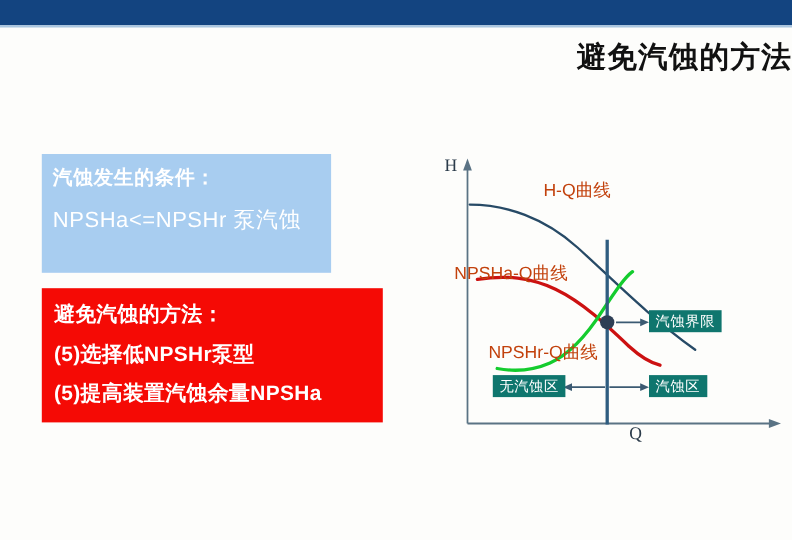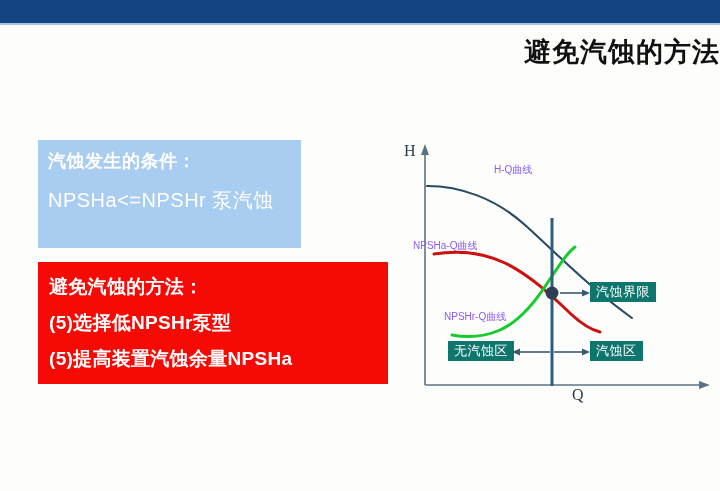--- a/index.html
+++ b/index.html
@@ -71,21 +71,21 @@
     font-weight: normal;
     line-height: 24px;
     margin-top: 15px;
     letter-spacing: 0.5px;
   }
 
   .method-box {
     position: absolute;
     left: 38px;
     top: 262px;
-    width: 350px;
+    width: 310px;
     height: 122px;
     background: #f50a05;
     color: #ffffff;
     box-sizing: border-box;
     padding: 7px 0 0 11px;
   }
   .method-line {
     font-size: 19px;
     font-weight: bold;
     line-height: 36px;
@@ -107,22 +107,22 @@
     font-family: "Liberation Sans", "DejaVu Sans", sans-serif;
     white-space: nowrap;
     color: #2b3b4a;
   }
   .axis-letter {
     font-size: 16px;
     color: #2b3b4a;
     font-family: "Liberation Serif", "DejaVu Serif", serif;
   }
   .curve-label {
-    font-size: 10px;
-    color: #8b5cf6;
+    font-size: 16px;
+    color: #c2410c;
   }
   .tag-box {
     position: absolute;
     background: #0f766e;
     color: #ffffff;
     font-size: 13px;
     padding: 2px 6px 3px 6px;
     white-space: nowrap;
     letter-spacing: 0.5px;
     line-height: 15px;

